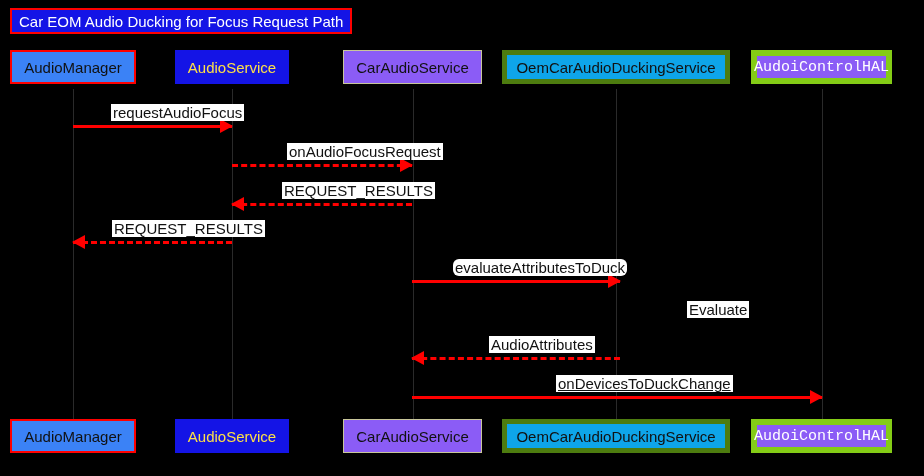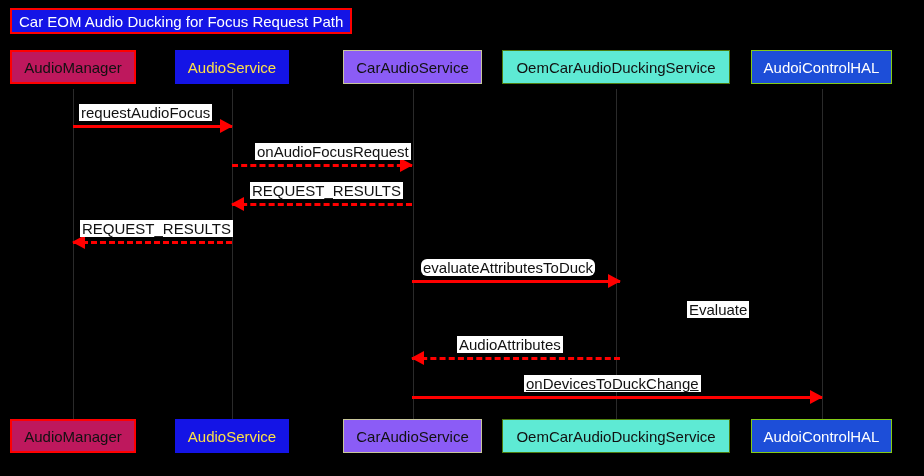--- a/index.html
+++ b/index.html
@@ -11,47 +11,47 @@
   .title-box{position:absolute;left:10px;top:8px;height:26px;
     background:#1414e6;border:2px solid #ff0000;box-sizing:border-box;
     display:flex;align-items:center;padding:0 7px;}
   .title-box span{color:#ffffff;font-size:15px;line-height:15px;white-space:nowrap;}
 
   
   .participant{position:absolute;height:34px;box-sizing:border-box;
     display:flex;align-items:center;justify-content:center;white-space:nowrap;}
   .participant span{font-size:15px;line-height:15px;}
 
-  .p-white{background:#be185d;border:2px solid #ff0000;}
+  .p-white{background:#3b82f6;border:2px solid #ff0000;}
   .p-white span{color:#111111;}
   .p-blue{background:#1414e6;border:1px solid #1414e6;}
   .p-blue span{color:#fde047;}
   .p-cream{background:#8b5cf6;border:1px solid #c8c69a;}
   .p-cream span{color:#111111;}
-  .p-green{background:#5eead4;border:1px solid #4d7c0f;}
+  .p-green{background:#0ea5e9;border:5px solid #4d7c0f;}
   .p-green span{color:#111111;}
-  .p-grey{background:#1d4ed8;border:1px solid #84cc16;}
+  .p-grey{background:#8b5cf6;border:6px solid #84cc16;font-family:Liberation Mono, monospace;}
   .p-grey span{color:#ffffff;}
 
   
   .lifeline{position:absolute;width:1px;background:#2a2a2a;}
 
   
   .msg{position:absolute;height:0;}
   .msg-line{position:absolute;left:0;top:0;height:0;width:100%;
     border-top:3px solid #ff0000;}
   .msg-line.dashed{border-top:3px dashed #ff0000;}
   .arrowhead{position:absolute;top:-6px;width:0;height:0;
     border-top:7px solid transparent;border-bottom:7px solid transparent;}
   .arrowhead.right{right:-1px;border-left:13px solid #ff0000;}
   .arrowhead.left{left:-1px;border-right:13px solid #ff0000;}
 
   
   .msg-label{position:absolute;background:#ffffff;color:#111111;
-    font-size:15px;line-height:17px;padding:0 2px;white-space:nowrap;}
+    font-size:15px;line-height:17px;padding:0 2px;white-space:nowrap;margin-left:32px;}
   .note-label{position:absolute;background:#ffffff;color:#111111;
     font-size:15px;line-height:17px;padding:0 2px;white-space:nowrap;}
 </style>
 </head>
 <body>
 
 <div id="canvas">
 
   <div class="title-box">
     <span>Car EOM Audio Ducking for Focus Request Path</span>

